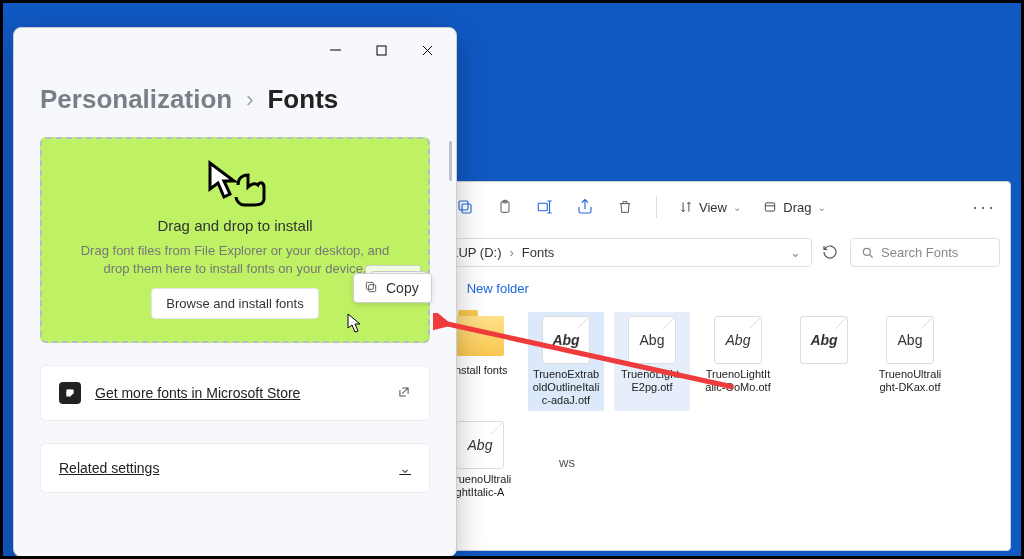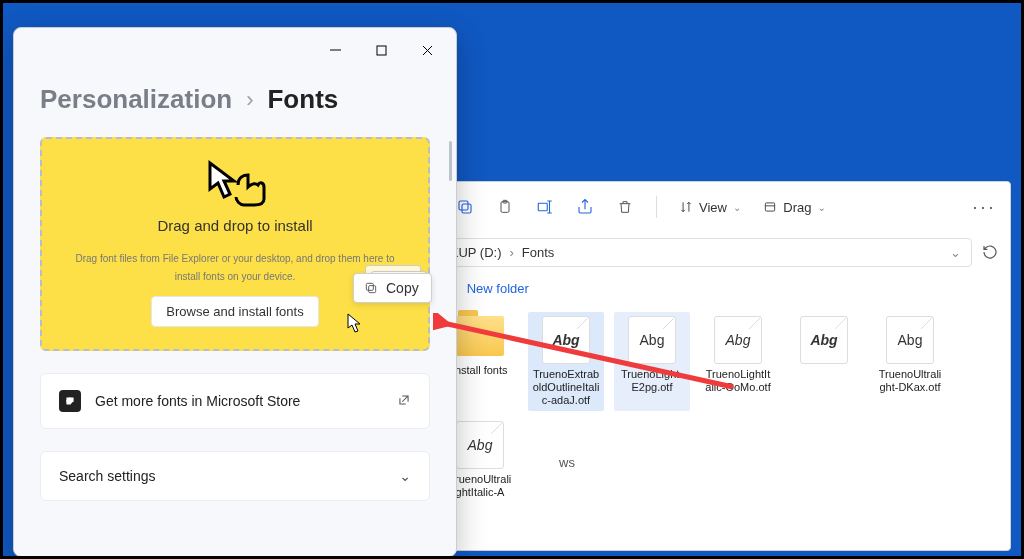--- a/index.html
+++ b/index.html
@@ -50,38 +50,38 @@
 
   .crumb { display:flex; align-items:center; gap:14px; padding:0 26px 10px; }
   .crumb .a { font-size:26px; color:#7a7f87; font-weight:600; }
   .crumb .sep { font-size:22px; color:#9aa0a6; }
   .crumb .b { font-size:26px; color:#222; font-weight:700; }
 
   .body-pad { padding:0 26px; position:relative; }
   .scroll-ind { position:absolute; right:4px; top:4px; width:3px; height:40px; background:#bcc3cc; border-radius:2px; }
 
   .dropzone {
-    border:2px dashed #b8bec7; border-radius:6px; background:#fde047;
+    border:2px dashed #b8bec7; border-radius:6px; background:#bef264;
     padding:20px 30px 22px; text-align:center; color:#555;
   }
   .drag-ic { display:inline-block; margin-bottom:6px; }
   .dz-title { font-size:15px; color:#333; margin-bottom:4px; }
-  .dz-sub { font-size:10px; line-height:18px; color:#777; max-width:440px; margin:16px auto 10px; }
+  .dz-sub { font-size:13px; line-height:18px; color:#777; max-width:440px; margin:8px auto 10px; }
   .browse-btn { display:inline-block; background:#fff; border:1px solid #e3e6ea; border-radius:4px; padding:7px 14px; font-size:13px; color:#333; position:relative; }
 
-  .card { background:#fff; border:1px solid #ebedf0; border-radius:6px; margin-top:22px; padding:16px 18px; display:flex; align-items:center; gap:14px; font-size:14px; color:#222; }
+  .card { background:#fff; border:1px solid #ebedf0; border-radius:6px; margin-top:22px; padding:16px 18px; display:flex; align-items:center; gap:14px; font-size:14px; color:#222;text-decoration:underline; }
   .card .trail { margin-left:auto; color:#555; }
   .store-ic { width:22px; height:22px; background:#222; border-radius:4px; display:flex; align-items:center; justify-content:center; }
   .store-ic span { display:block; width:10px; height:10px; background:#fff; border-radius:1px; box-shadow: -3px -3px 0 #fff, 3px -3px 0 #fff, -3px 3px 0 #fff; transform:scale(.45); }
 
   
   .drag-tip { position:absolute; left:350px; top:270px; z-index:30; }
   .ghost { position:absolute; left:12px; top:-8px; width:56px; height:24px; border:1px solid #ccc; background:rgba(255,255,255,.8); border-radius:3px; }
   .ghost2 { left:18px; top:-2px; }
-  .tipbox { position:relative; background:#fff; border:1px solid #cfcfcf; border-radius:4px; padding:6px 12px 6px 10px; font-size:14px; color:#333; display:flex; align-items:center; gap:8px; box-shadow:0 2px 6px rgba(0,0,0,.12); }
+  .tipbox { position:relative; background:#fff; border:1px solid #cfcfcf; border-radius:4px; padding:6px 12px 6px 10px; font-size:14px; color:#333; display:flex; gap:8px; box-shadow:0 2px 6px rgba(0,0,0,.12); }
   .cursor { position:absolute; left:-6px; top:40px; font-size:16px; color:#000; }
 
   
   .arrow { position:absolute; left:430px; top:310px; z-index:25; pointer-events:none; }
 
   
   .vw-scrap { position:absolute; left:556px; top:452px; font-size:13px; color:#555; }
 </style>
 </head>
 <body>
@@ -147,20 +147,27 @@
     <div class="path">
       <span>BACKUP (D:)</span>
       <span class="chev">›</span>
       <span>Fonts</span>
       <span class="dd">⌄</span>
     </div>
     <div class="refresh-ic"><svg width="16" height="16" viewBox="0 0 24 24" fill="none" stroke="currentColor" stroke-width="1.8">
           <path d="M3 12a9 9 0 1 0 3-6.7L3 8"></path>
           <path d="M3 3v5h5"></path>
         </svg></div>
+    <div class="search">
+      <svg width="14" height="14" viewBox="0 0 24 24" fill="none" stroke="currentColor" stroke-width="2">
+          <circle cx="10" cy="10" r="6"></circle>
+          <path d="M20 20l-5-5"></path>
+        </svg>
+      <span>Search Fonts</span>
+    </div>
   </div>
 
   <div class="cmdrow">
     <span>Print</span>
     <span style="color:#2266dd">New folder</span>
   </div>
 
   <div class="grid">
     <div class="item">
       <div class="folder-ic"></div>
@@ -241,21 +248,21 @@
       <span>Get more fonts in Microsoft Store</span>
       <span class="trail">
         <svg width="14" height="14" viewBox="0 0 24 24" fill="none" stroke="currentColor" stroke-width="1.8">
             <path d="M9 5h10v10 M19 5 L9 15"></path>
             <path d="M5 9v10h10"></path>
           </svg>
       </span>
     </div>
 
     <div class="card">
-      <span>Search settings</span>
+      <span>Related settings</span>
       <span class="trail">⌄</span>
     </div>
   </div>
 </div>
 
 <div class="drag-tip">
   <div class="ghost"></div>
   <div class="ghost ghost2"></div>
   <div class="tipbox">
     <svg width="14" height="14" viewBox="0 0 24 24" fill="none" stroke="#555" stroke-width="1.6">

